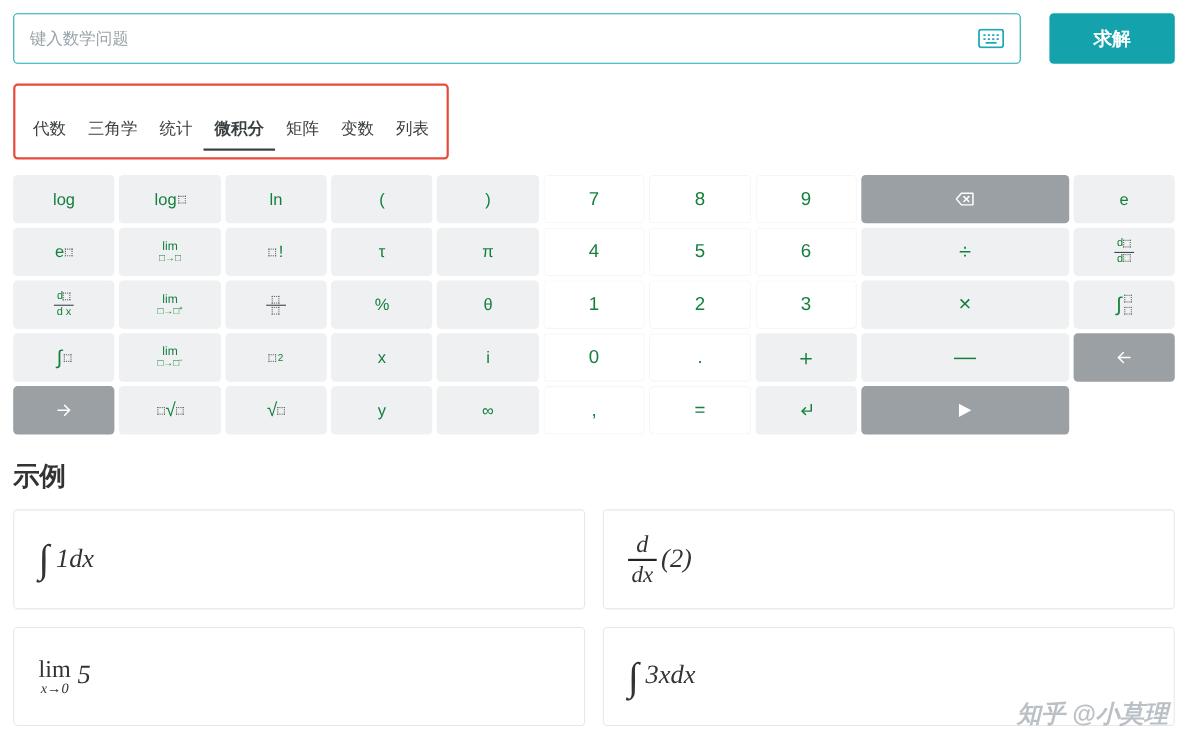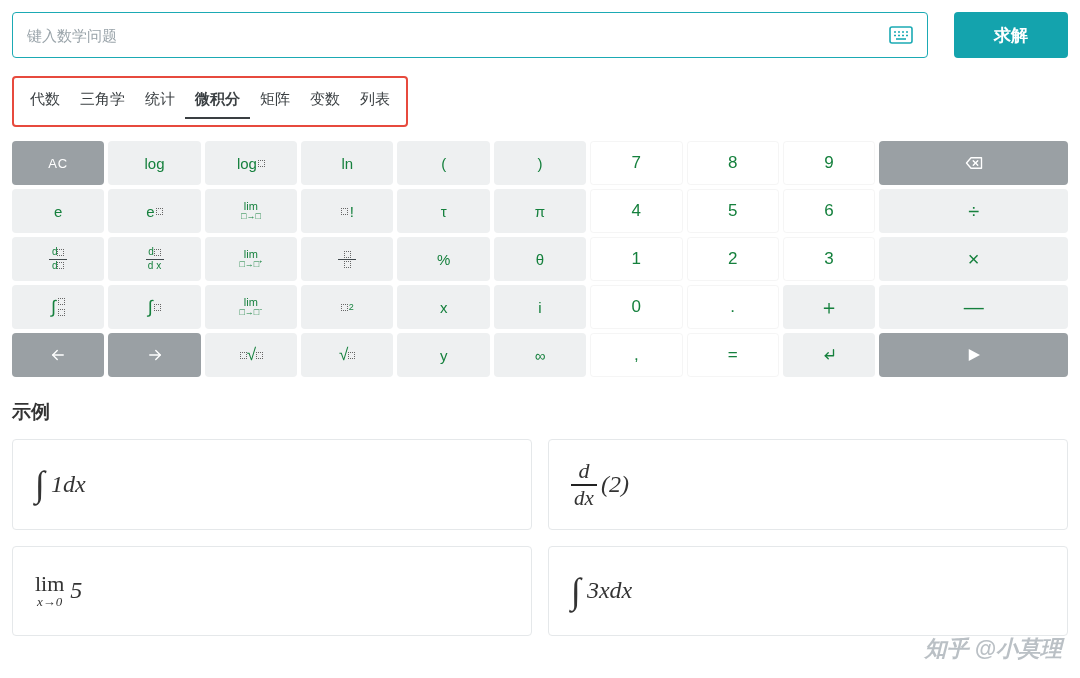--- a/index.html
+++ b/index.html
@@ -46,21 +46,21 @@
       cursor: pointer;
     }
 
     
     .tab-wrap {
       margin-top: 18px;
       border: 2px solid #e74a3d;
       border-radius: 4px;
       display: inline-flex;
       gap: 0;
-      padding: 8px 6px 6px 6px;
+      padding: 26px 6px 6px 6px;
     }
     .tab {
       padding: 4px 10px 8px 10px;
       font-size: 15px;
       cursor: pointer;
       color: #3a3f42;
     }
     .tab.active {
       font-weight: 700;
       border-bottom: 2px solid #3a3f42;
@@ -95,21 +95,21 @@
     .mini-sup { font-size: 9px; vertical-align: super; margin-left: 1px;}
     .mini-sub { font-size: 9px; vertical-align: sub; margin-left: 1px;}
     .placeholder-box { display:inline-block; width:7px; height:7px; border:1px dotted #666; vertical-align: middle; }
     .frac-k { display:inline-flex; flex-direction:column; align-items:center; font-size: 10px; line-height: 1.05;}
     .frac-k .bar { width: 18px; height:1px; background:#40484c; margin:1px 0;}
     .lim-k { display:inline-flex; flex-direction:column; align-items:center; font-size:11px; line-height:1.05;}
     .lim-k .sub { font-size:9px; }
 
     
     .examples { margin-top: 22px; }
-    .examples h2 { font-size: 19px; font-weight: 700; margin-bottom: 14px; }
+    .examples h2 { font-size: 24px; font-weight: 700; margin-bottom: 14px; }
     .ex-grid {
       display: grid;
       grid-template-columns: 1fr 1fr;
       gap: 16px;
     }
     .ex-card {
       border: 1px solid #e5e8ea;
       border-radius: 4px;
       padding: 20px 22px;
       min-height: 90px;
@@ -173,21 +173,20 @@
   <div class="tab">统计</div>
   <div class="tab active">微积分</div>
   <div class="tab">矩阵</div>
   <div class="tab">变数</div>
   <div class="tab">列表</div>
 </div>
 
 
 <div class="keypad">
 
-  <div class="key ac">AC</div>
   <div class="key func">log</div>
   <div class="key func">
       <span>log</span>
       <span class="mini-sub"><span class="placeholder-box"></span></span>
     </div>
   <div class="key func">ln</div>
   <div class="key func">(</div>
   <div class="key func">)</div>
   <div class="key num">7</div>
   <div class="key num">8</div>

